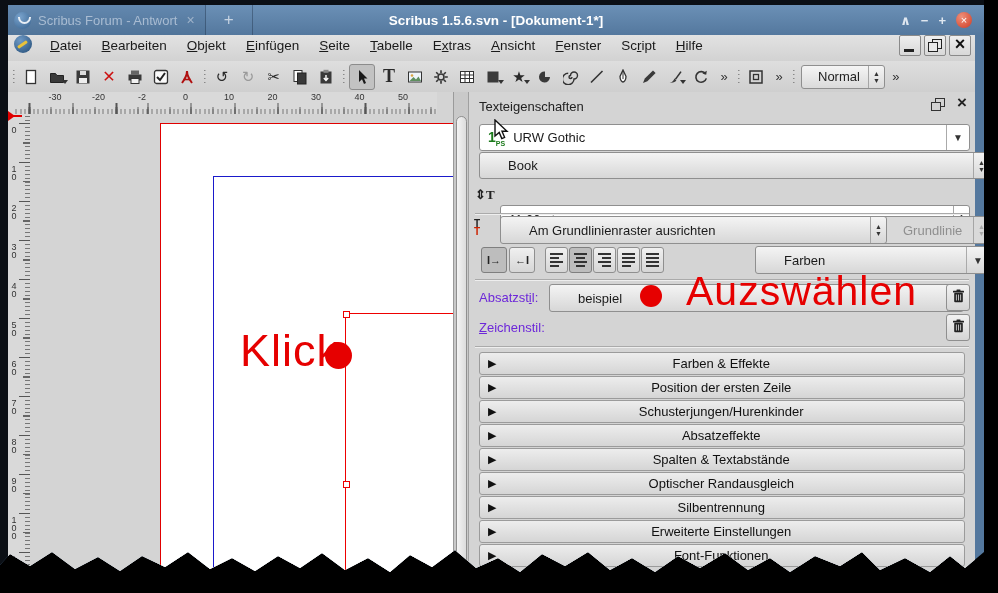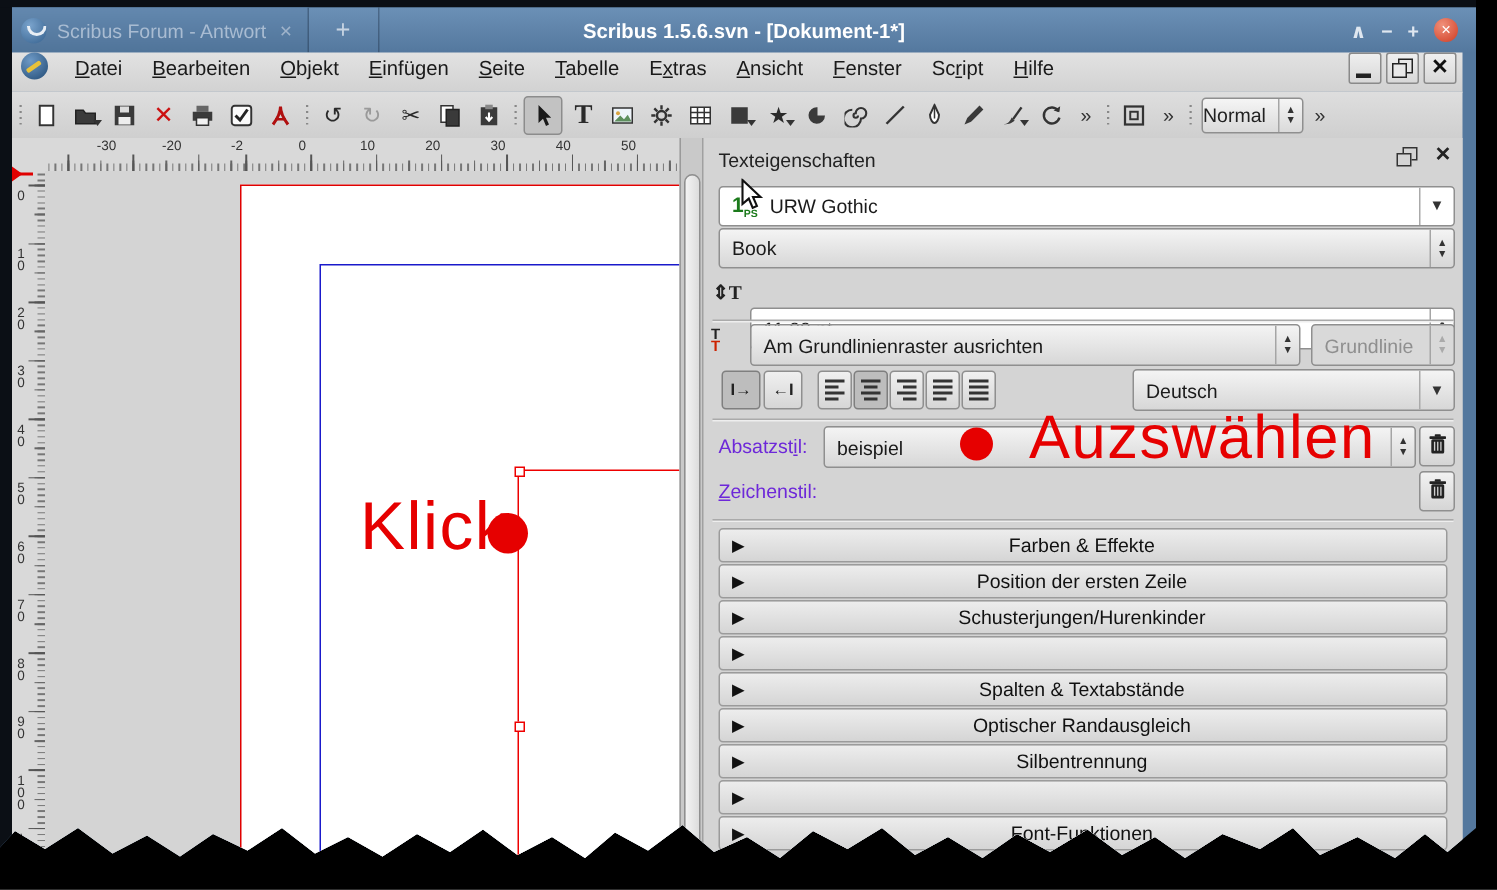--- a/index.html
+++ b/index.html
@@ -71,34 +71,34 @@
   .tbi.disabled{color:#9a9a9a;}
   .tbi.dd::after{content:"";position:absolute;right:1px;bottom:2px;border:3px solid transparent;
     border-top:4px solid #333;}
   .tbi.plain{width:18px;color:#333;font-size:13px;}
   .tbi.serifT{font-family:"Liberation Serif",serif;font-size:18px;font-weight:bold;}
   .tbsep{width:7px;height:22px;flex:0 0 auto;
     background:repeating-linear-gradient(#888 0 1.5px,transparent 1.5px 4px);
     background-size:1.5px 60%;background-repeat:no-repeat;background-position:center;}
   .tb-combo{height:22px;border:1px solid #8f8f8f;border-radius:3px;
     background:linear-gradient(#f5f5f5,#dadada);display:flex;align-items:center;
-    font-size:13px;color:#222;padding-left:0;margin-left:2px;flex:0 0 auto;}
+    font-size:13px;color:#222;padding-left:16px;margin-left:2px;flex:0 0 auto;}
   .tb-combo .spin{margin-left:8px;}
 
   
   .spin{width:15px;height:100%;border-left:1px solid #a5a5a5;display:flex;flex-direction:column;
     align-items:center;justify-content:center;font-size:7px;line-height:7px;color:#333;flex:0 0 auto;}
   .combo-arrow{width:22px;height:100%;display:flex;align-items:center;justify-content:center;
     font-size:10px;color:#333;border-left:1px solid #aaa;flex:0 0 auto;}
 
   
   .main{position:absolute;left:8px;top:92px;right:9px;bottom:0;background:#d4d4d4;}
   .corner{position:absolute;left:0;top:0;width:22px;height:22px;background:#d9d9d9;
     border-right:1px dotted #777;border-bottom:1px dotted #777;}
-  .hruler{position:absolute;left:22px;top:0;width:423px;height:22px;background:#d9d9d9;
+  .hruler{position:absolute;left:6px;top:0;width:423px;height:22px;background:#d9d9d9;
     border-bottom:1px solid #9a9a9a;overflow:hidden;
     background-image:
       repeating-linear-gradient(to right,#555 0 1px,transparent 1px 43.5px),
       repeating-linear-gradient(to right,#666 0 1px,transparent 1px 21.75px),
       repeating-linear-gradient(to right,#777 0 1px,transparent 1px 4.35px);
     background-size:100% 11px,100% 7px,100% 5px;
     background-position:133.5px 11px,133.5px 15px,133.5px 17px;background-repeat:repeat-x;}
   .hruler .rlabel{position:absolute;top:0;font-size:9px;color:#333;transform:translateX(-50%);}
   .vruler{position:absolute;left:0;top:22px;width:22px;bottom:0;background:#d9d9d9;
     border-right:1px solid #9a9a9a;overflow:hidden;
@@ -130,21 +130,21 @@
   
   .panel{position:absolute;left:460px;top:0;right:0;bottom:0;background:#d4d4d4;
     border-left:1px solid #a0a0a0;font-size:13px;color:#1a1a1a;}
   .p-title{position:absolute;left:10px;top:7px;font-size:13px;color:#222;}
   .p-float{position:absolute;right:30px;top:6px;width:14px;height:13px;}
   .p-float::before{content:"";position:absolute;right:0;top:0;width:8px;height:7px;border:1.5px solid #333;}
   .p-float::after{content:"";position:absolute;left:0;bottom:0;width:8px;height:7px;border:1.5px solid #333;background:#d4d4d4;}
   .p-close{position:absolute;right:8px;top:1px;font-size:17px;font-weight:bold;color:#222;}
   .field{position:absolute;border:1px solid #8f8f8f;border-radius:3px;display:flex;
     align-items:center;overflow:hidden;background:#fff;}
-  .field.grad{background:linear-gradient(#f4f4f4,#d7d7d7);}
+  .field.grad{background:linear-gradient(#f4f4f4,#d7d7d7);padding-left:20px;}
   .field.disabled{background:#d9d9d9;color:#8f8f8f;}
   .field .val{padding-left:8px;flex:1;white-space:nowrap;overflow:hidden;}
   .ftype{color:#1b7a1b;font-weight:bold;padding-left:8px;font-size:14px;}
   .ftype small{font-size:7px;vertical-align:sub;}
   .picon{position:absolute;font-size:13px;color:#222;text-align:center;}
   .lsicon{line-height:8px;font-size:10px;font-weight:bold;}
   .lsicon .red{color:#cc2200;}
   .psep{position:absolute;left:6px;right:6px;height:1px;background:#aaa;box-shadow:0 1px 0 #eee;}
   .plabel{position:absolute;font-size:13px;color:#6d28d9;}
   .plabel .u{text-decoration:underline;}
@@ -561,21 +561,21 @@
             <i></i>
             <i></i>
           </div>
         <div class="alignbtn" style="left:172px;top:155px;">
             <i></i>
             <i></i>
             <i></i>
             <i></i>
           </div>
         <div class="field grad" style="left:286px;top:154px;width:213px;height:26px;">
-          <span class="val">Deutsch</span>
+          <span class="val">Farben</span>
           <span class="combo-arrow">▼</span>
         </div>
 
         <div class="psep" style="top:187px;"></div>
 
         <span class="plabel" style="left:10px;top:198px;">Absatzst<span class="u">i</span>l:</span>
         <div class="field grad" style="left:80px;top:192px;width:393px;height:26px;">
           <span class="val">beispiel</span>
           <span class="spin">▲<br>▼</span>
         </div>
@@ -612,39 +612,41 @@
               <span class="elabel">Position der ersten Zeile</span>
             </div>
 
             <div class="exp" style="top: 308px;">
               <span class="tri">▶</span>
               <span class="elabel">Schusterjungen/Hurenkinder</span>
             </div>
 
             <div class="exp" style="top: 332px;">
               <span class="tri">▶</span>
+              <span class="elabel">Absatzeffekte</span>
             </div>
 
             <div class="exp" style="top: 356px;">
               <span class="tri">▶</span>
               <span class="elabel">Spalten &amp; Textabstände</span>
             </div>
 
             <div class="exp" style="top: 380px;">
               <span class="tri">▶</span>
               <span class="elabel">Optischer Randausgleich</span>
             </div>
 
             <div class="exp" style="top: 404px;">
               <span class="tri">▶</span>
               <span class="elabel">Silbentrennung</span>
             </div>
 
             <div class="exp" style="top: 428px;">
               <span class="tri">▶</span>
+              <span class="elabel">Erweiterte Einstellungen</span>
             </div>
 
             <div class="exp" style="top: 452px;">
               <span class="tri">▶</span>
               <span class="elabel">Font-Funktionen</span>
             </div>
           </div>
       </div>
     </div>
 

